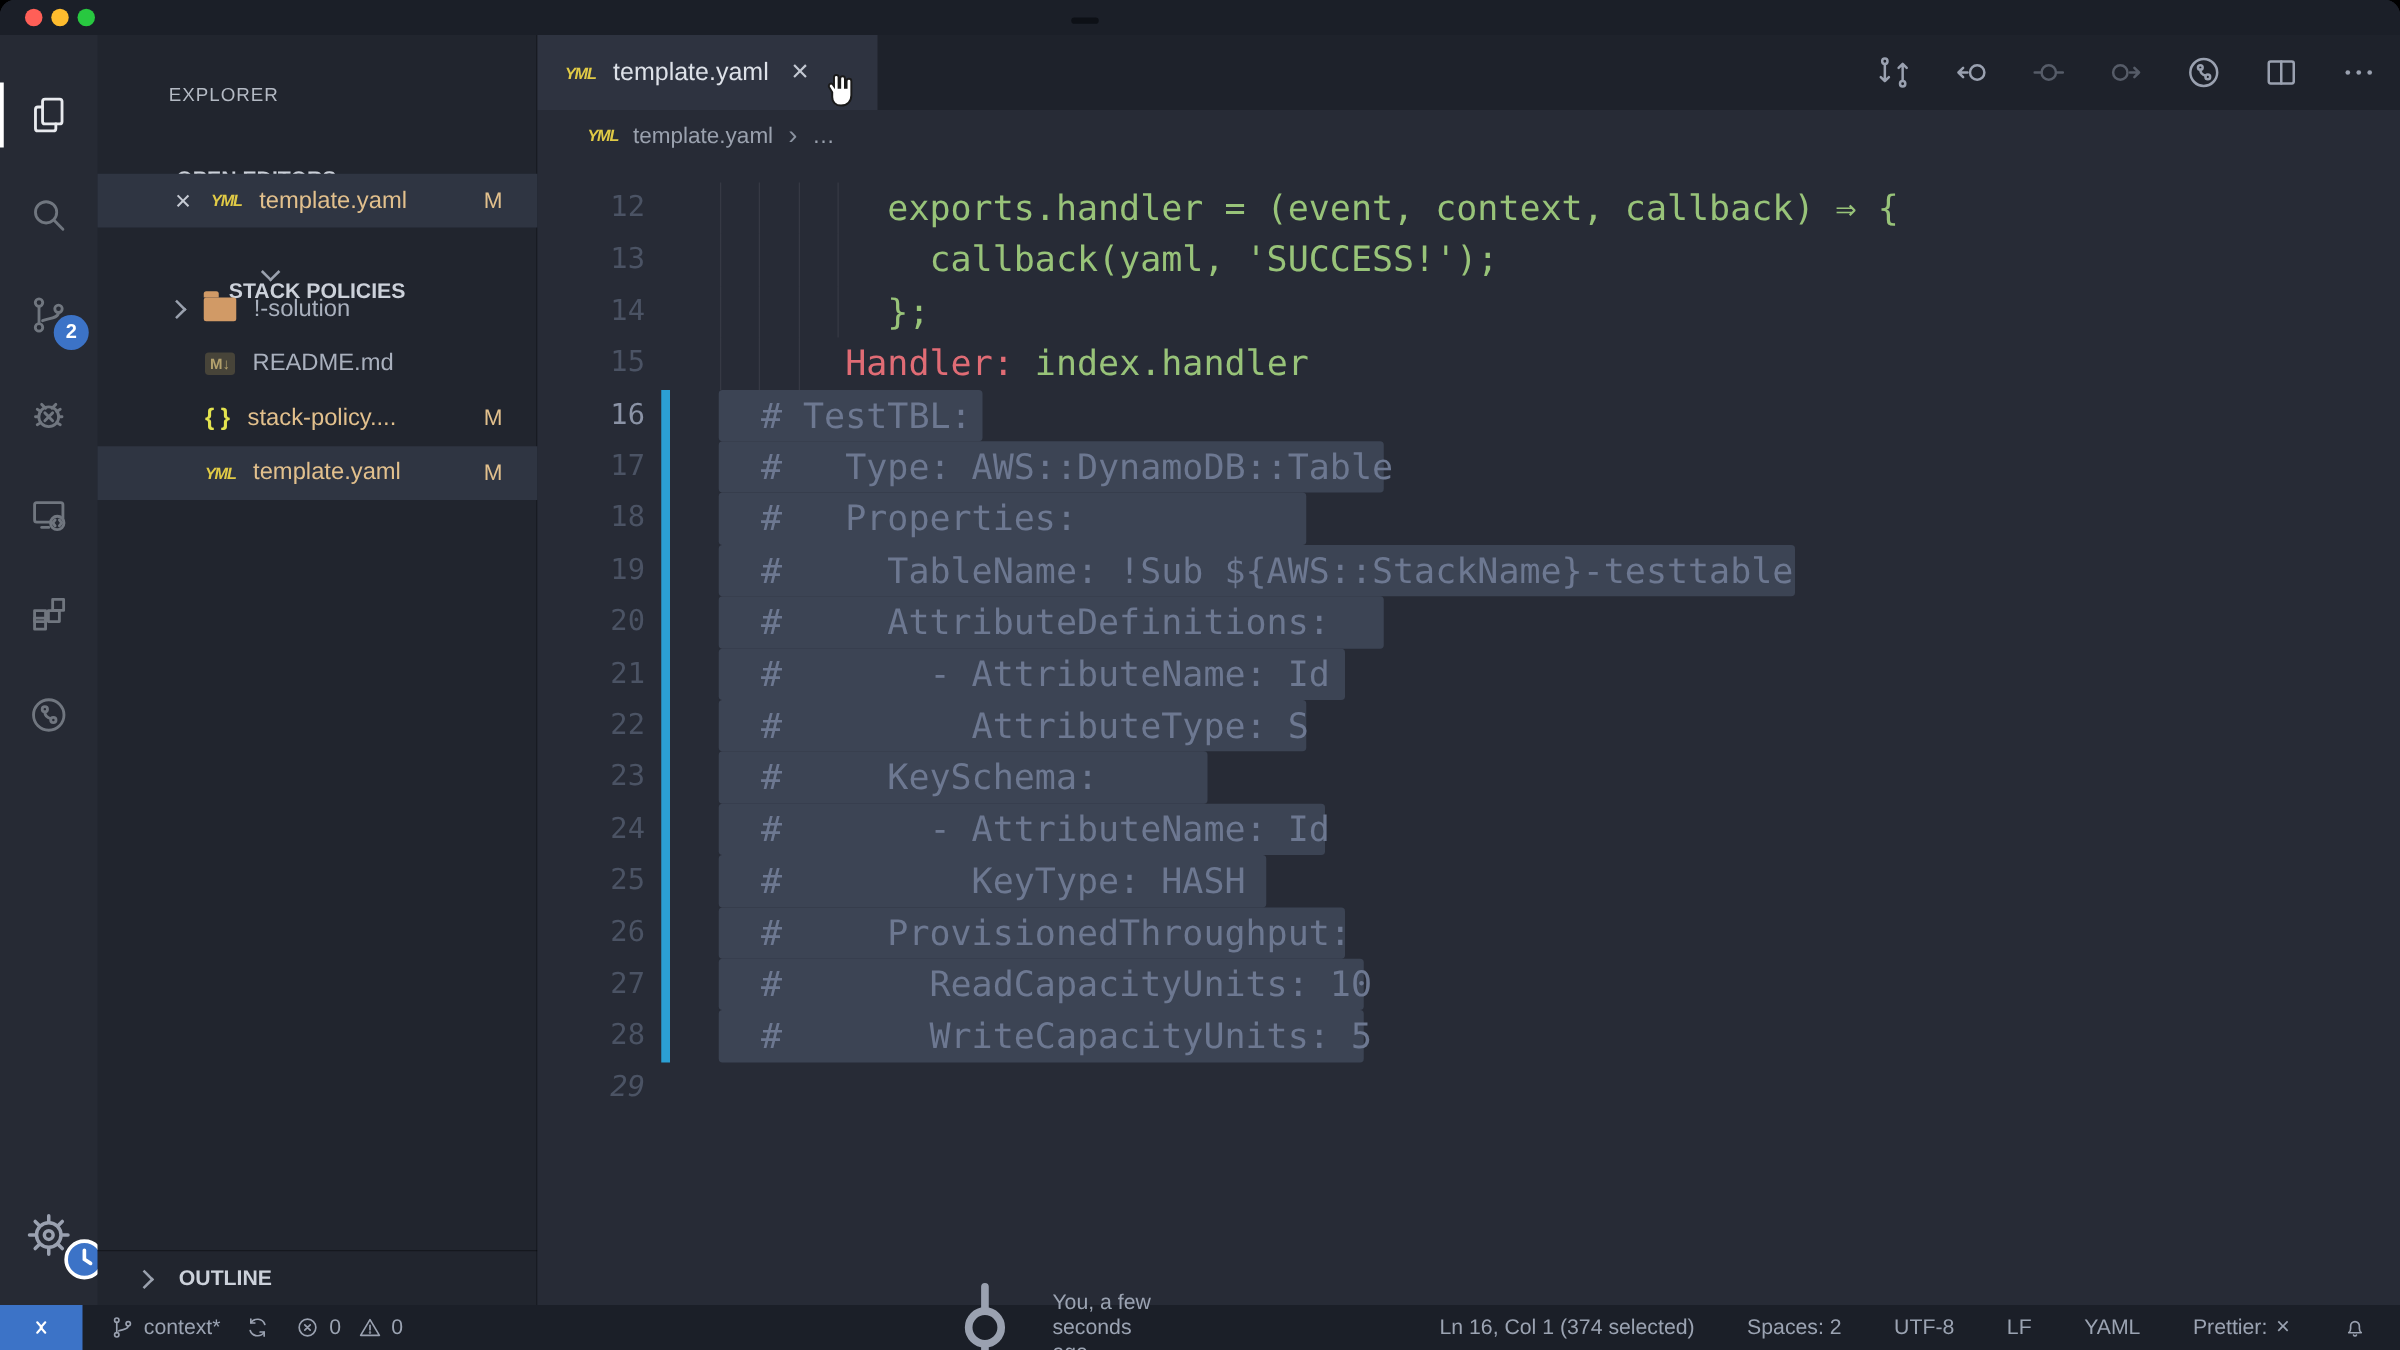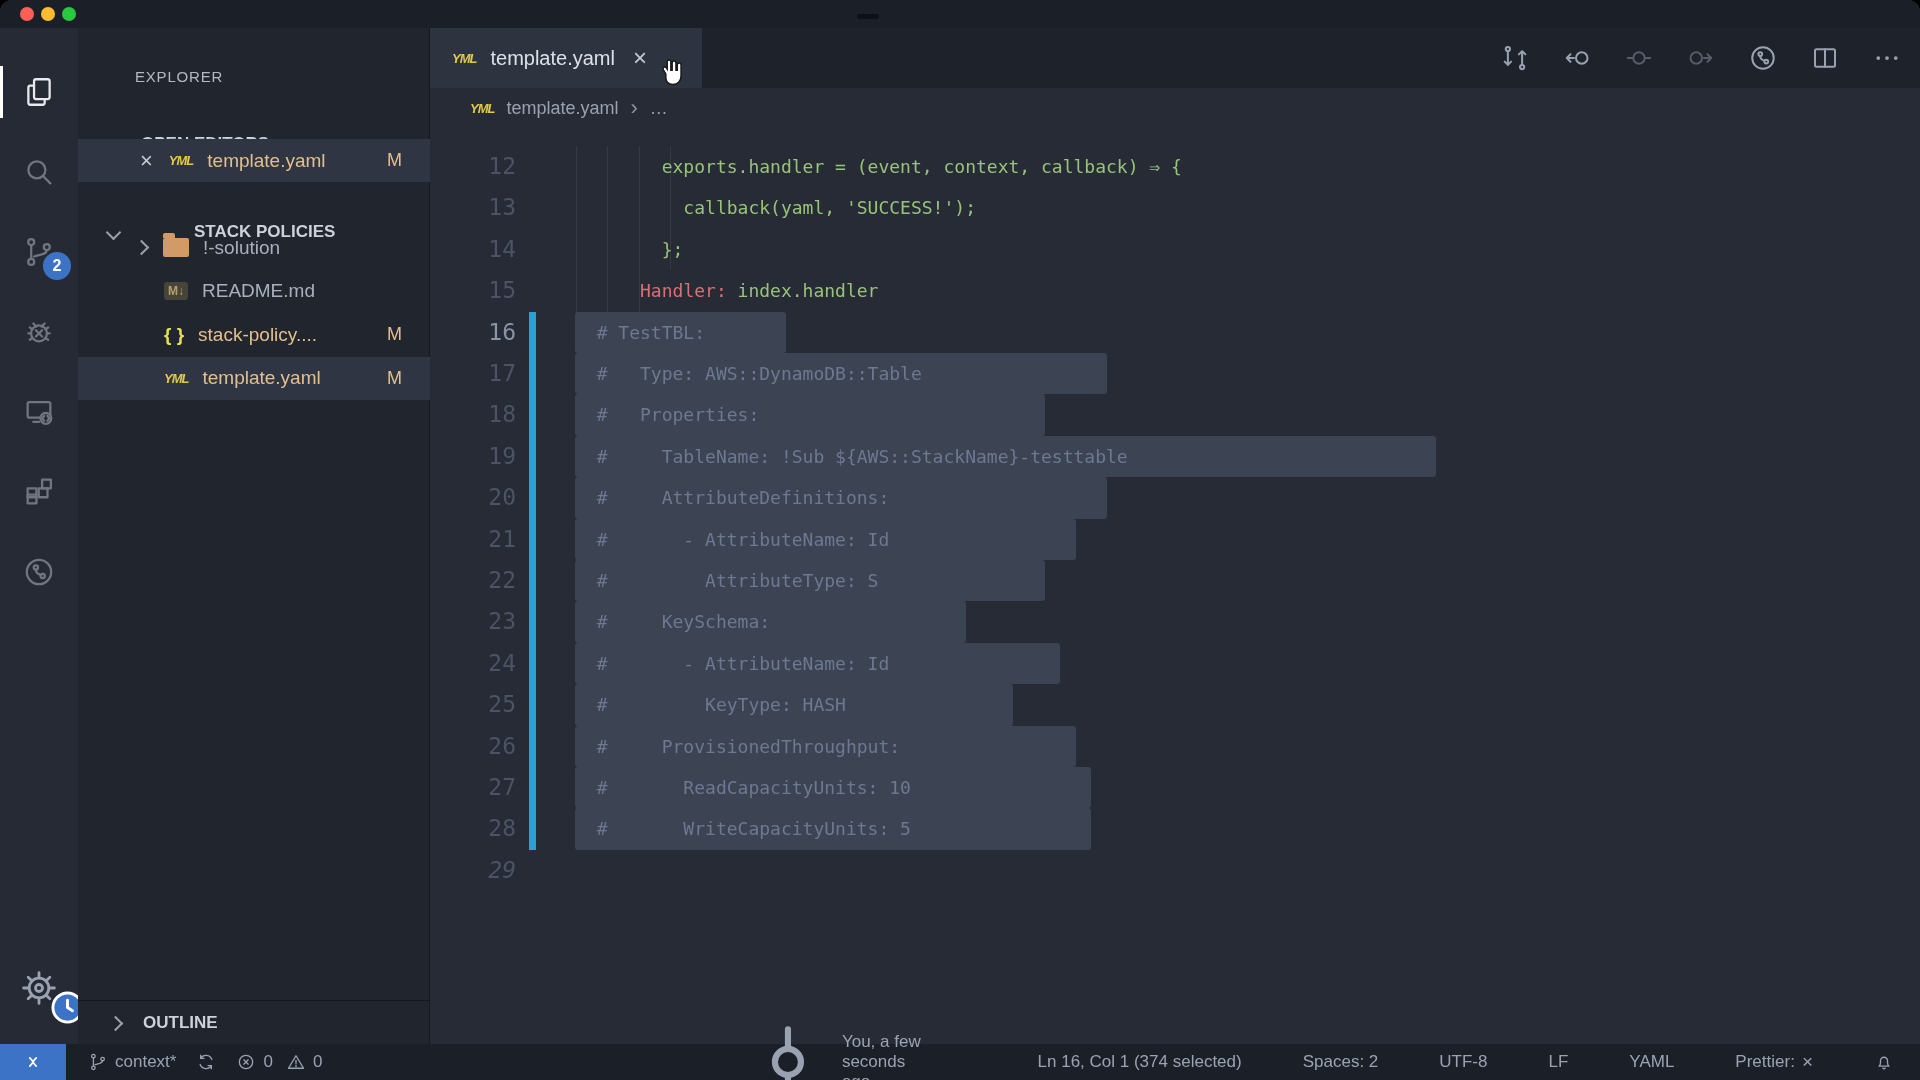--- a/index.html
+++ b/index.html
@@ -69,40 +69,40 @@
 
   
   #code{left:430px;top:128px;width:1490px;height:916px;background:var(--editor);}
   .code-row{position:absolute;left:0;width:1490px;height:41.4px;}
   .lnum{position:absolute;left:0;top:0;width:86px;text-align:right;color:var(--ln);
         font-family:"DejaVu Sans Mono",monospace;font-size:23px;line-height:41.4px;}
   .lnum.on{color:#8b93a6;}
   #gutter-mod{left:99px;width:7px;background:var(--gutter);}
   .sel-rect{position:absolute;left:145px;top:0;height:41.4px;background:var(--sel);border-radius:3px;}
   .ctext{position:absolute;left:145px;top:0;white-space:pre;font-family:"DejaVu Sans Mono",monospace;
-         font-size:18px;line-height:41.4px;}
+         font-size:28px;line-height:41.4px;}
   .seg-g{color:var(--green);} .seg-r{color:var(--red);}
   .seg-c{color:var(--comment);}
   .blame{position:absolute;left:440px;top:0;font-family:"DejaVu Sans Mono",monospace;font-size:25px;
          line-height:41.4px;color:var(--blame);white-space:pre;}
   .guide{position:absolute;top:0;width:1px;height:41.4px;background:rgba(255,255,255,.07);}
 
   
   #hand-cursor{left:656px;top:56px;width:34px;height:34px;pointer-events:none;z-index:50;}
 
   
   #statusbar{left:0;top:1044px;width:1920px;height:36px;background:var(--status);color:#9ba3b2;font-size:17px;}
   .sb-item{display:flex;align-items:center;gap:7px;cursor:pointer;white-space:nowrap;}
   .sb-item svg{width:20px;height:20px;}
   #sb-left{position:absolute;left:0;top:0;height:36px;display:flex;align-items:center;}
   #sb-remote{width:66px;height:36px;background:var(--blue);display:flex;align-items:center;justify-content:center;cursor:pointer;}
   #sb-remote svg{width:22px;height:22px;}
   #sb-remote .icon{stroke:#fff;stroke-width:1.9;}
   #sb-center{position:absolute;left:742px;top:0;height:36px;display:flex;align-items:center;gap:8px;cursor:pointer;}
-  #sb-right{position:absolute;right:0;top:0;height:36px;display:flex;align-items:center;gap:61px;padding-right:26px;}
+  #sb-right{position:absolute;right:0;top:0;height:36px;display:flex;align-items:center;gap:42px;padding-right:26px;}
   .px{font-size:19px;}
 </style>
 </head>
 <body>
 
 <div id="window">
 
   <div id="titlebar" class="abs">
     <div class="tl abs" id="tl-close" style="left: 20px; background: rgb(255, 95, 87);"></div>
     <div class="tl abs" id="tl-min" style="left: 41px; background: rgb(254, 188, 46);"></div>
@@ -186,21 +186,21 @@
         <div class="side-row hl" style="top: 111px;">
           <span class="close-x" style="margin-left:62px">×</span>
           <span style="margin-left:16px;display:flex;align-items:center;">
             <span class="yaml-ic">YML</span>
           </span>
           <span class="label mod" style="margin-left:14px">template.yaml</span>
           <span class="badge-m">M</span>
         </div>
       </div>
 
-    <div class="sect-head" style="left:30px;top:184px;">
+    <div class="sect-head" style="left:30px;top:184px;flex-direction:column;">
       <span class="chev down"></span>
       <span style="margin-left:75px">STACK POLICIES</span>
     </div>
     <div id="project-list">
         <div class="side-row" style="top: 198px;">
           <span class="chev right" style="margin-left:58px"></span>
           <span style="margin-left:16px;display:flex;align-items:center;">
             <span class="folder-ic"></span>
           </span>
           <span class="label" style="margin-left:14px">!-solution</span>

